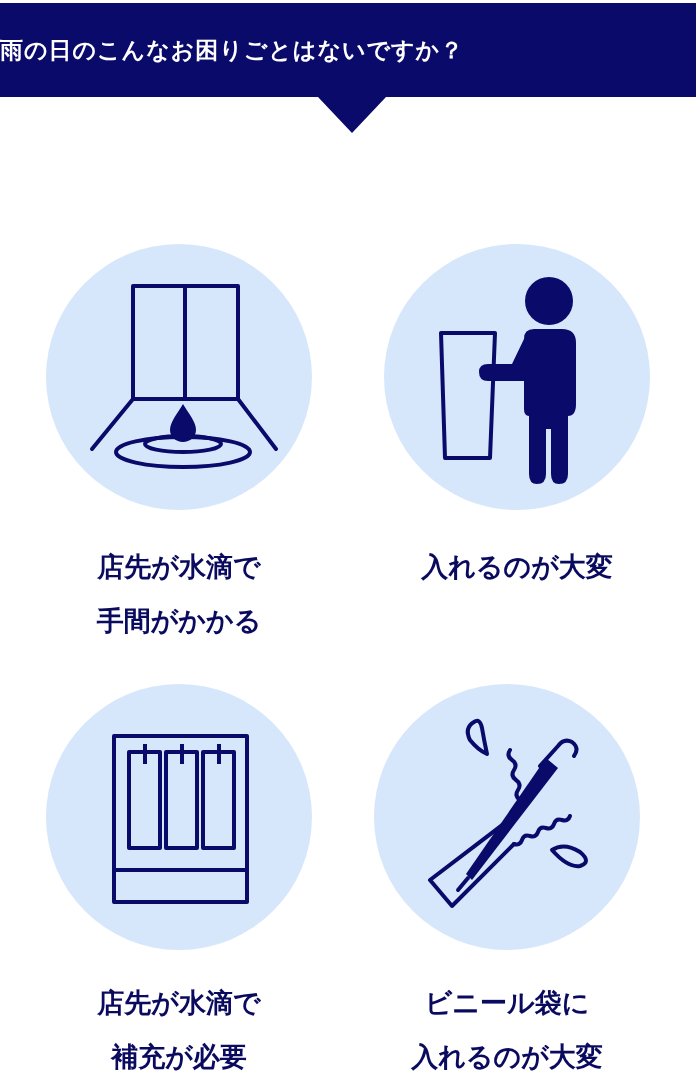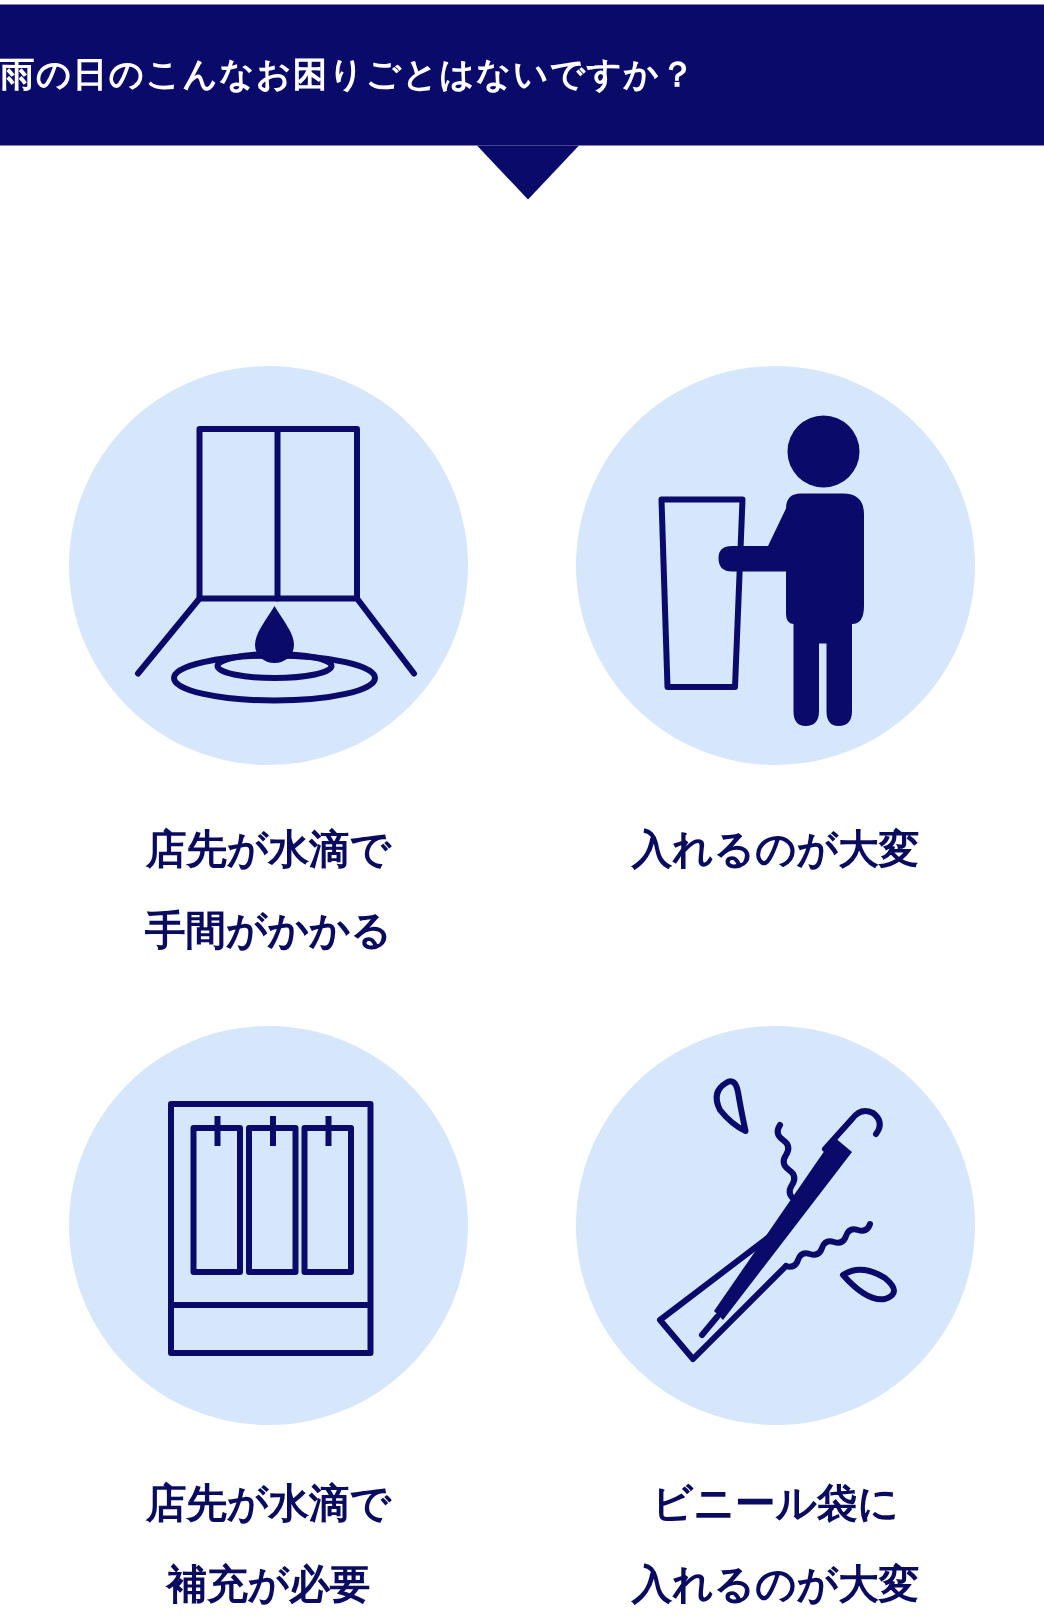--- a/index.html
+++ b/index.html
@@ -72,21 +72,21 @@
         <line x1="173" y1="60" x2="173" y2="80"></line>
       </g>
     </svg>
   </div>
   <div class="caption" style="left:0; top:292px;">
     <div>店先が水滴で</div>
     <div>補充が必要</div>
   </div>
 </div>
 
-<div class="card" style="left:367px; top:684px; height:396px;">
+<div class="card" style="left:357px; top:684px; height:396px;">
   <div class="circle" style="left:17px; top:0;">
     <svg viewBox="0 0 266 266">
       <g fill="none" stroke="#0a0a6b" stroke-width="4" stroke-linecap="round" stroke-linejoin="round">
         <path d="M148 126 L56 196 L78 222 L140 160"></path>
         <path d="M148 126 q4 -6 -2 -10 q-6 -4 -2 -10 q4 -6 -2 -10 q-6 -4 -2 -10 q4 -6 -2 -10 q-6 -4 -2 -10"></path>
         <path d="M140 160 q6 2 8 -4 q2 -6 8 -4 q6 2 8 -4 q2 -6 8 -4 q6 2 8 -4 q2 -6 8 -4 q6 2 8 -4"></path>
         <path d="M166 82 L184 62 Q190 54 198 58 Q206 64 200 72"></path>
         <path d="M100 38 Q90 44 96 56 Q104 66 113 70 Q110 56 108 44 Q106 34 100 38 Z"></path>
         <path d="M178 166 Q190 158 206 168 Q218 178 206 182 Q194 184 178 166 Z"></path>
       </g>

